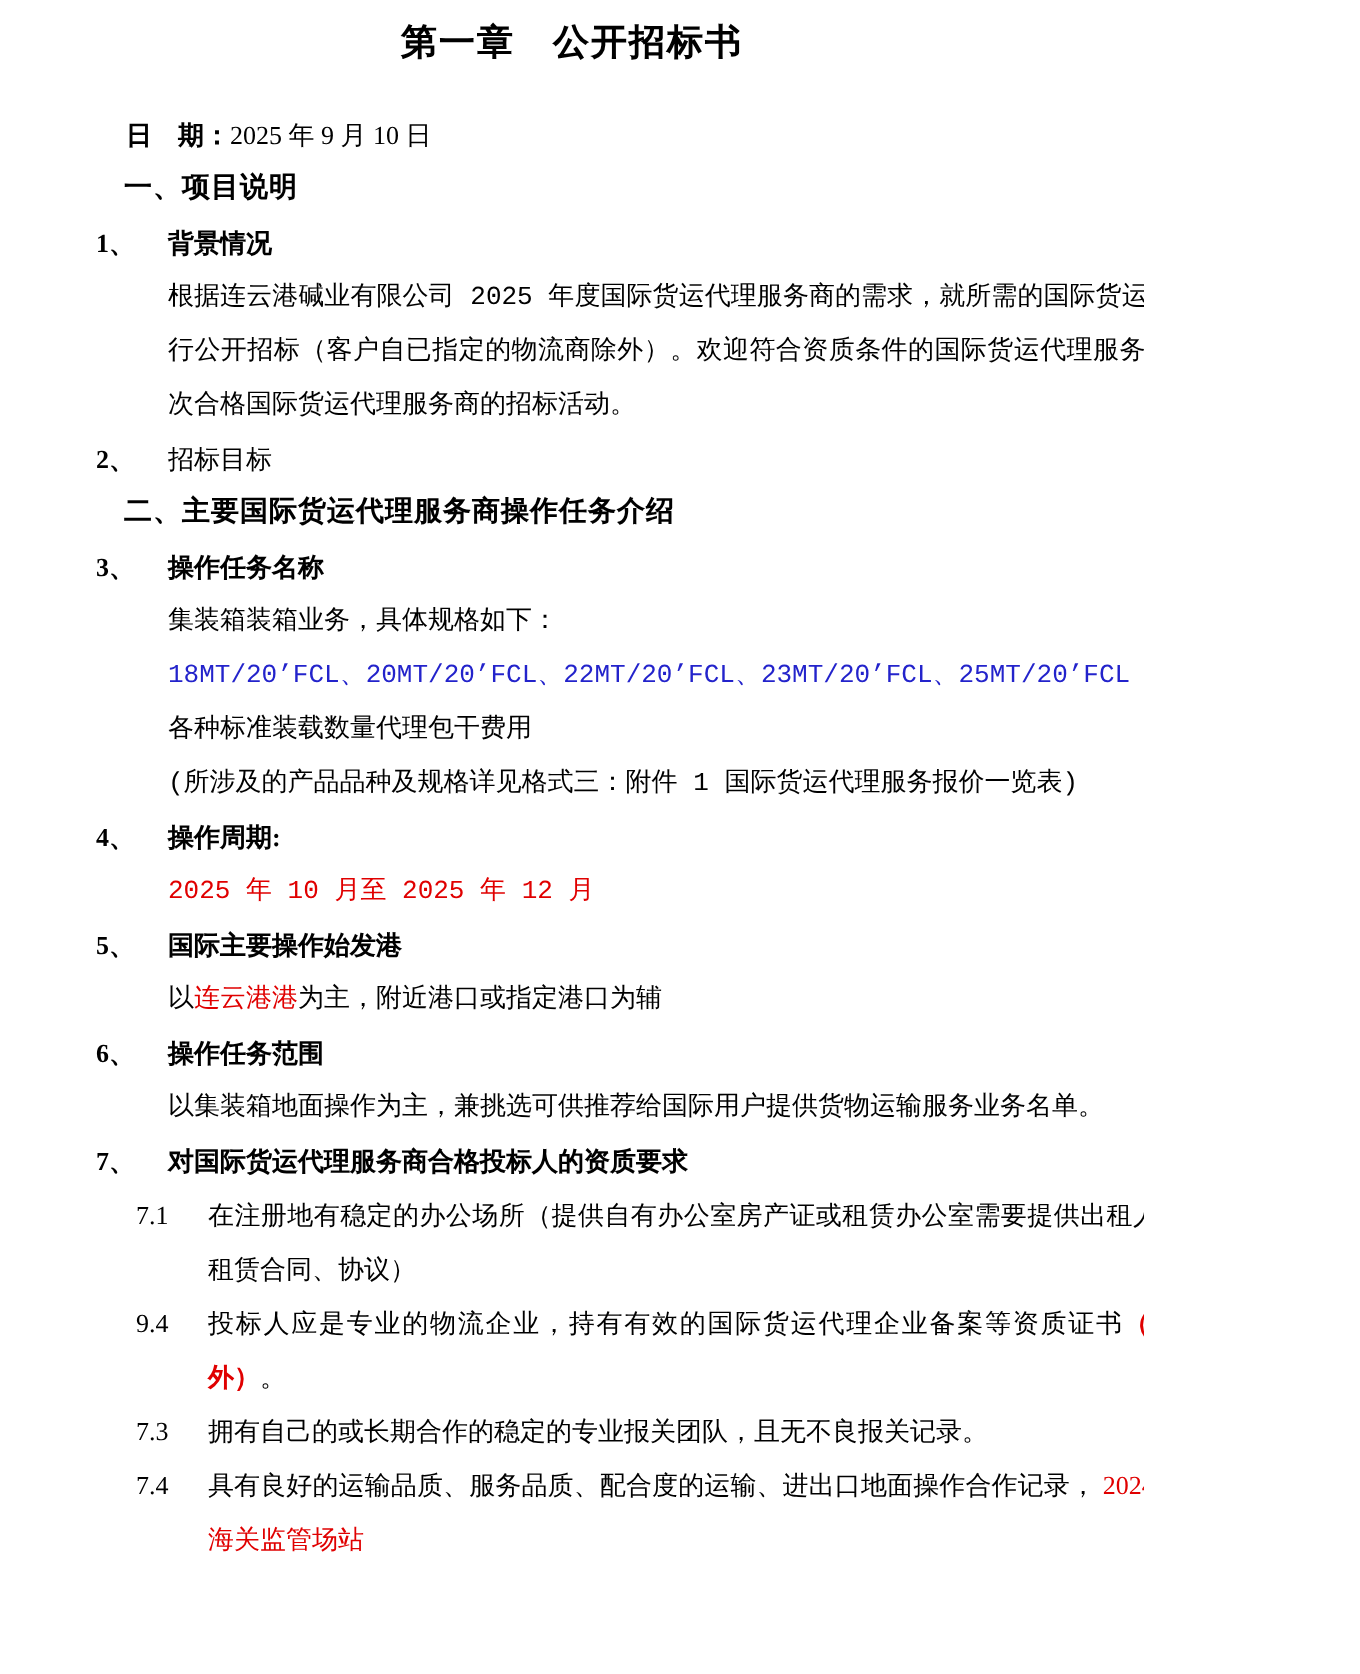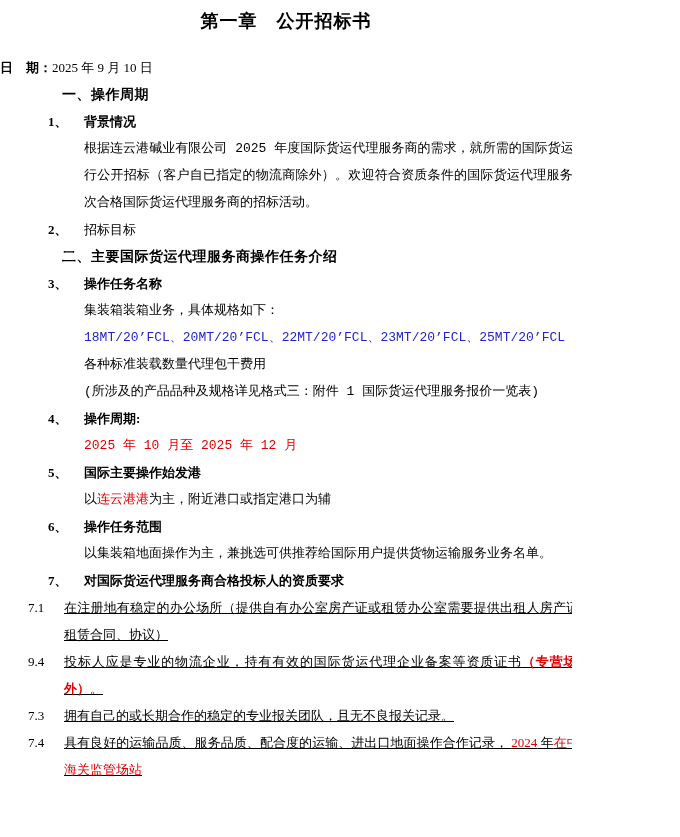--- a/index.html
+++ b/index.html
@@ -17,20 +17,21 @@
   }
   .title{
     font-size:18px;
     line-height:27px;
     font-weight:bold;
     text-align:center;
     letter-spacing:1px;
   }
   .date-line{
     margin-top:19px;
+    margin-left:63px;
     font-size:13px;
   }
   .sec-heading{
     margin-left:62px;
     font-size:14px;
     font-weight:bold;
     letter-spacing:0.5px;
   }
   .num-item{
     position:relative;
@@ -43,25 +44,24 @@
   }
   .bold{font-weight:bold;}
   .body-para{
     margin:0 0 0 84px;
     width:568px;
     text-align:justify;
     font-family:Liberation Mono, monospace;
   }
   .hang-para{
     position:relative;
-    margin:0 0 0 28px;
+    margin:0 0 0 68px;
     padding-left:36px;
     width:568px;
     text-align:justify;
-    text-decoration:underline;
   }
   .hang-para .num{
     position:absolute;
     left:0;top:0;
   }
   .red{color:var(--red,#e00000);}
   .blue{color:var(--blue,#2323cb);}
   .red-bold{color:var(--red,#e00000);font-weight:bold;}
   .caret{
     display:inline-block;
@@ -73,21 +73,21 @@
 </style>
 </head>
 <body>
 
 <div class="page">
 
   <div class="title">第一章　公开招标书</div>
 
   <div class="date-line"><span class="bold">日　期：</span><span>2025 年 9 月 10 日</span></div>
 
-  <div class="sec-heading">一、操作周期</div>
+  <div class="sec-heading">一、项目说明</div>
 
   <div class="num-item"><span class="num bold">1、</span><span class="bold">背景情况</span></div>
   <p class="body-para">根据连云港碱业有限公司 2025 年度国际货运代理服务商的需求，就所需的国际货运代理服务商进行公开招标（客户自已指定的物流商除外）。欢迎符合资质条件的国际货运代理服务商积极参加本次合格国际货运代理服务商的招标活动。</p>
 
   <div class="num-item"><span class="num bold">2、</span><span>招标目标</span></div>
 
   <div class="sec-heading">二、主要国际货运代理服务商操作任务介绍</div>
 
   <div class="num-item"><span class="num bold">3、</span><span class="bold">操作任务名称</span></div>
   <p class="body-para">集装箱装箱业务，具体规格如下：</p>

